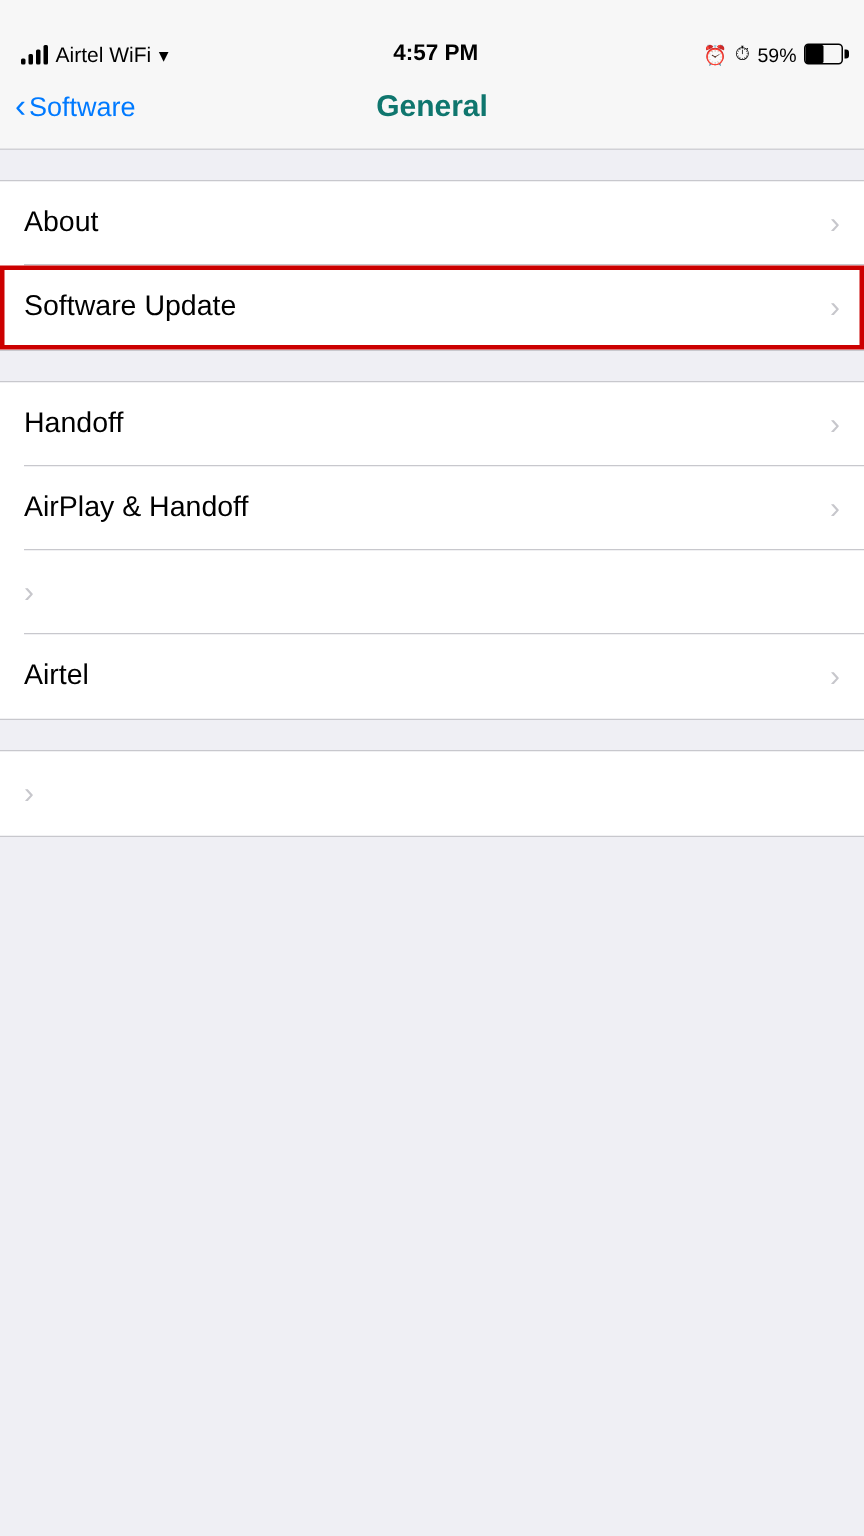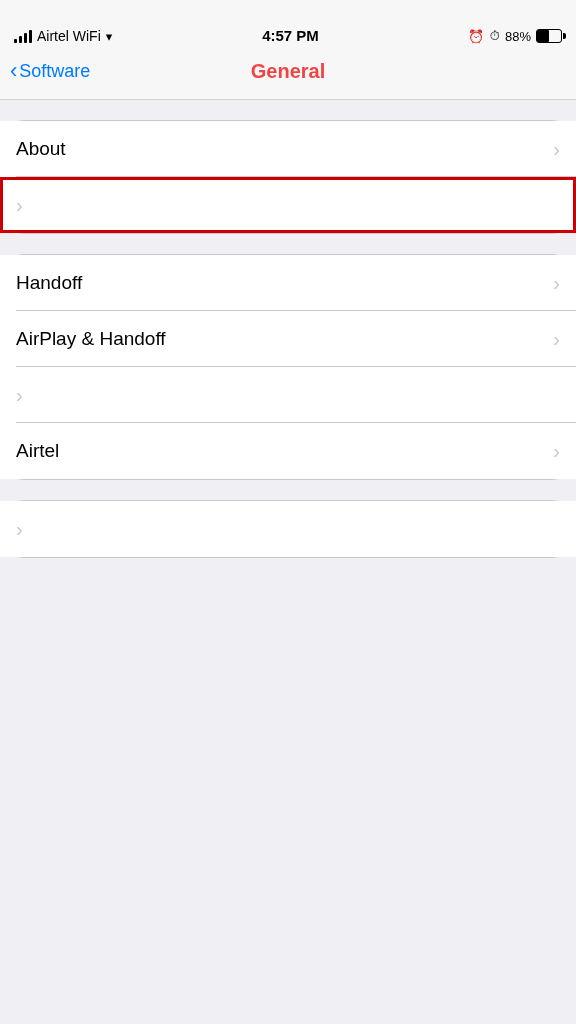--- a/index.html
+++ b/index.html
@@ -113,34 +113,33 @@
       font-size: 22px;
       line-height: 1;
       margin-top: -1px;
     }
     .nav-back-label {
       font-size: 18px;
     }
     .nav-title {
       font-size: 20px;
       font-weight: 700;
-      color: #ef4444;
+      color: #0f766e;
     }
 
     
     .section {
       margin-top: 20px;
     }
 
     
     .table-group {
       background: #fff;
       border-top: 1px solid #c8c8cd;
       border-bottom: 1px solid #c8c8cd;
-      border-radius: 24px;
     }
 
     
     .table-row {
       display: flex;
       align-items: center;
       justify-content: space-between;
       padding: 0 16px;
       height: 56px;
       background: #fff;
@@ -182,21 +181,21 @@
       <div class="signal-bar" style="height:10px"></div>
       <div class="signal-bar" style="height:13px"></div>
     </div>
     <span>Airtel WiFi</span>
     <span class="wifi-icon">▾</span>
   </div>
   <div class="status-center">4:57 PM</div>
   <div class="status-right">
     <span>⏰</span>
     <span>⏱</span>
-    <span>88%</span>
+    <span>59%</span>
     <div class="battery-container">
       <div class="battery-icon">
         <div class="battery-fill"></div>
       </div>
     </div>
   </div>
 </div>
 
 <div class="nav-bar">
   <div class="nav-back">
@@ -208,20 +207,21 @@
 
 <div>
 
   <div class="section">
     <div class="table-group">
       <div class="table-row">
         <span class="row-label">About</span>
         <span class="row-chevron">›</span>
       </div>
       <div class="table-row highlighted">
+        <span class="row-label">Software Update</span>
         <span class="row-chevron">›</span>
       </div>
     </div>
   </div>
 
   <div class="section">
     <div class="table-group">
       <div class="table-row">
         <span class="row-label">Handoff</span>
         <span class="row-chevron">›</span>

